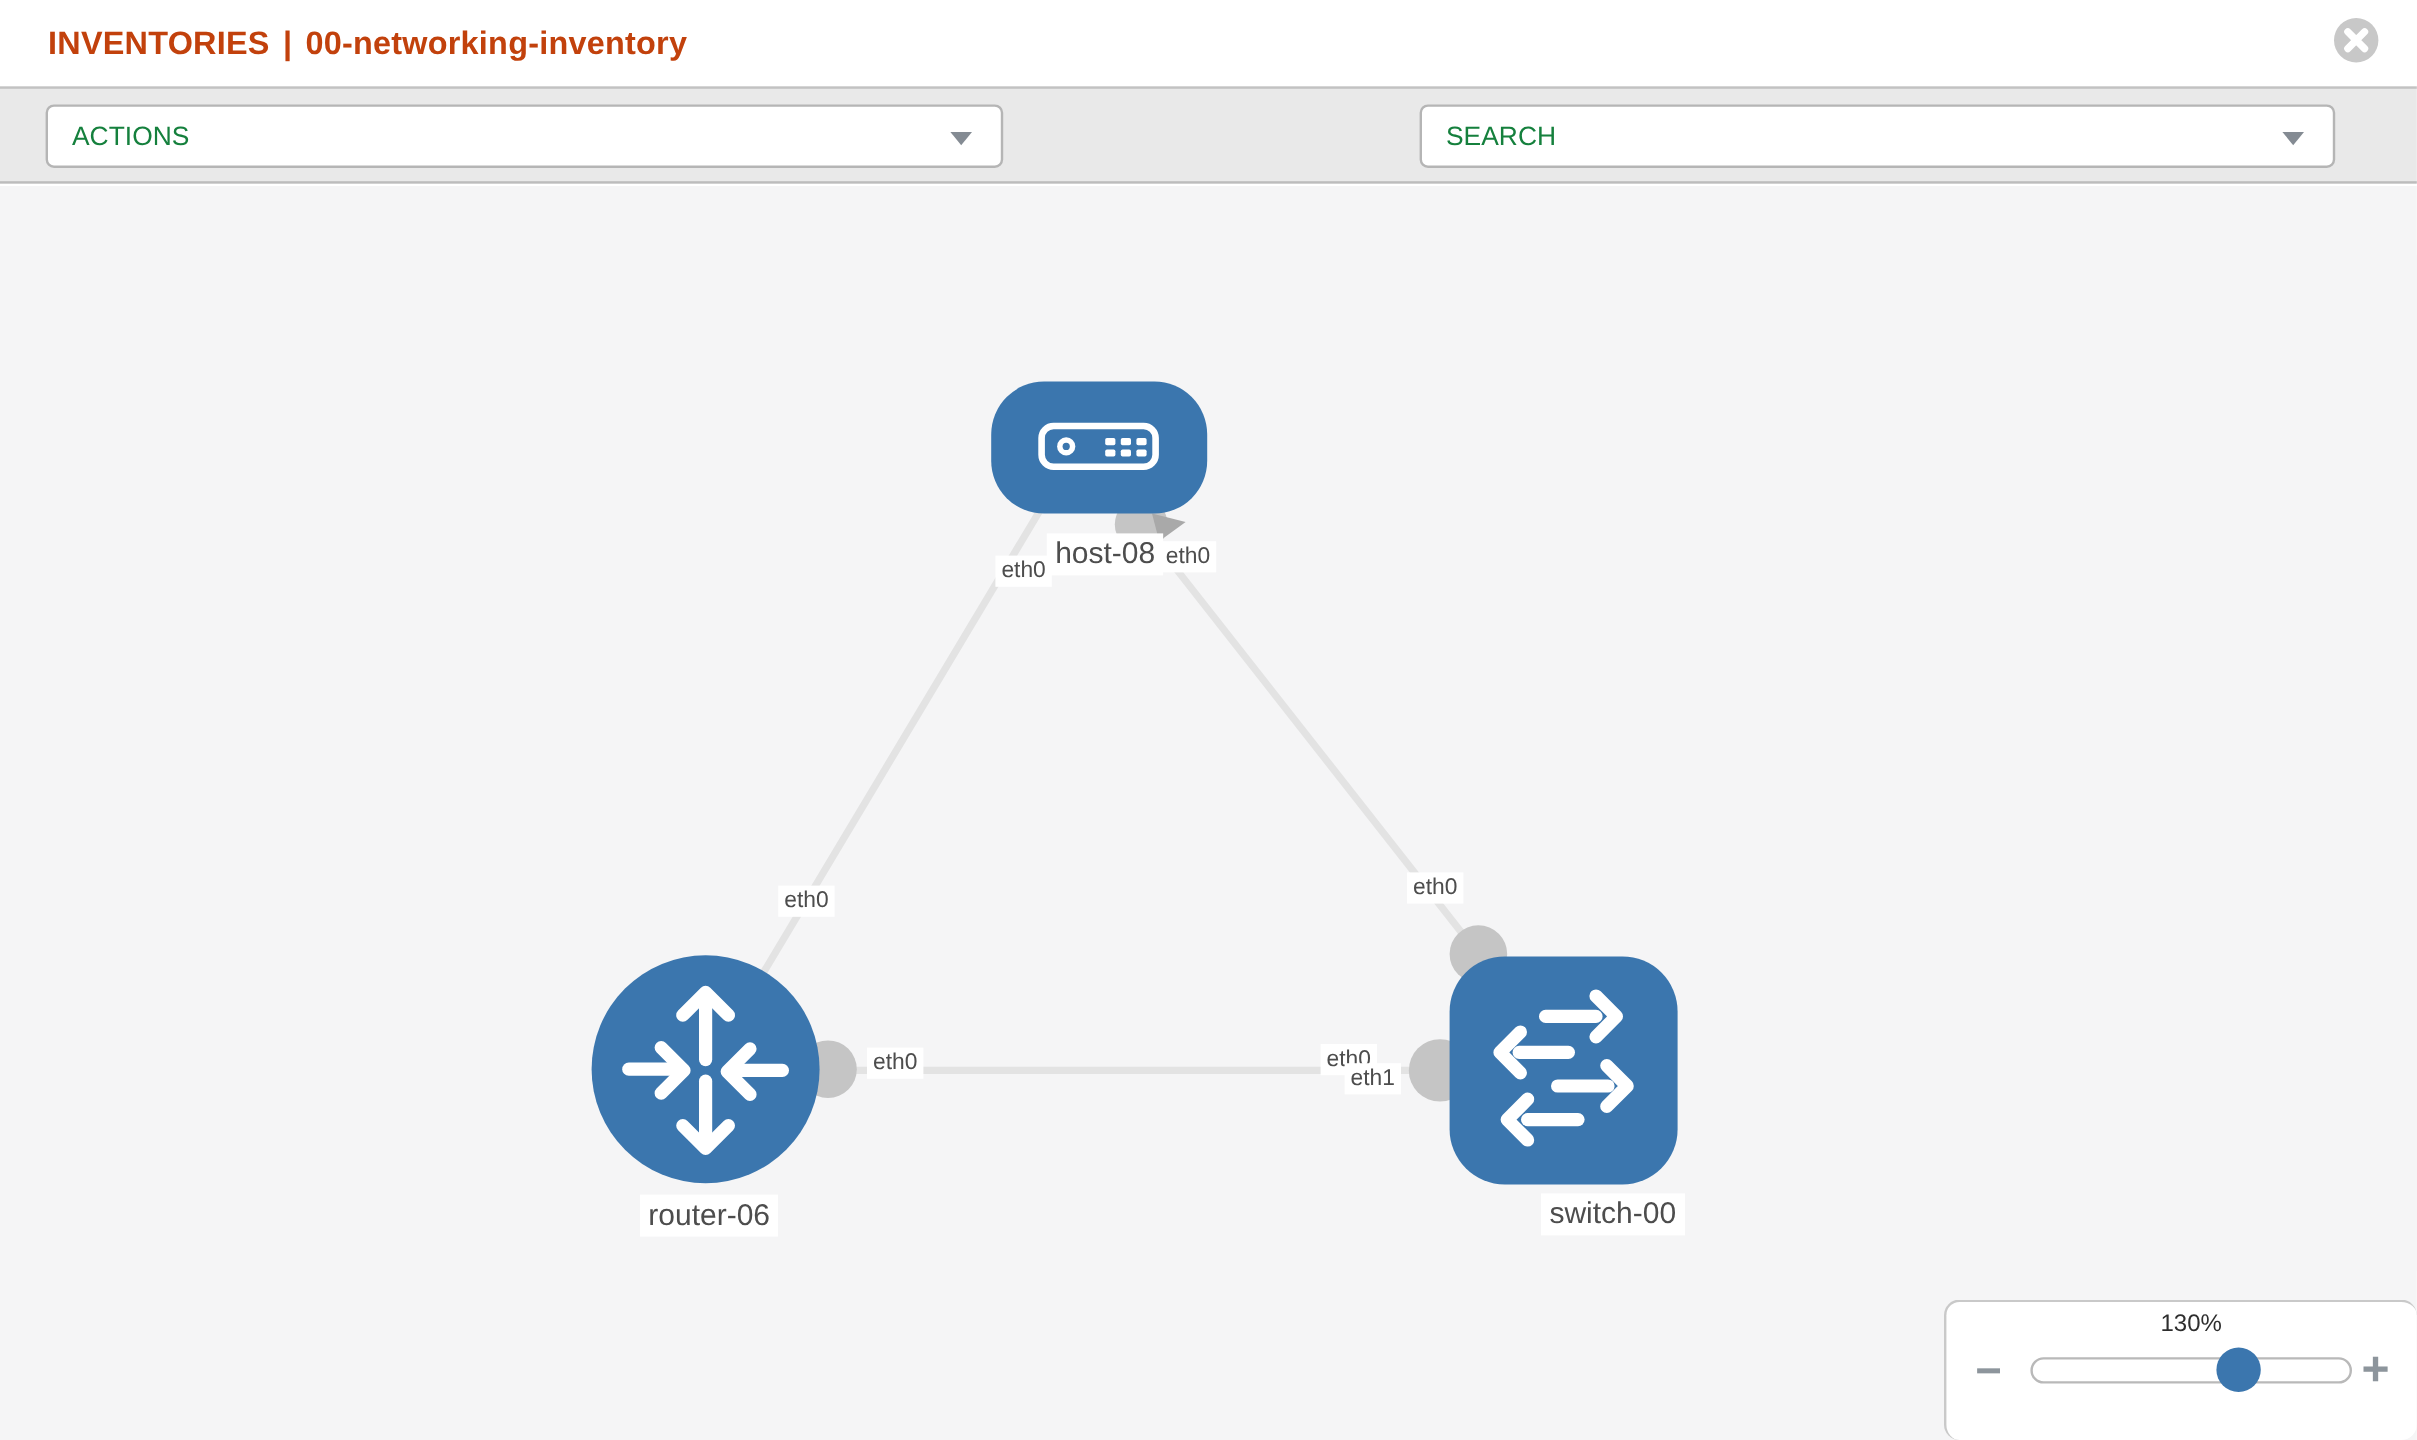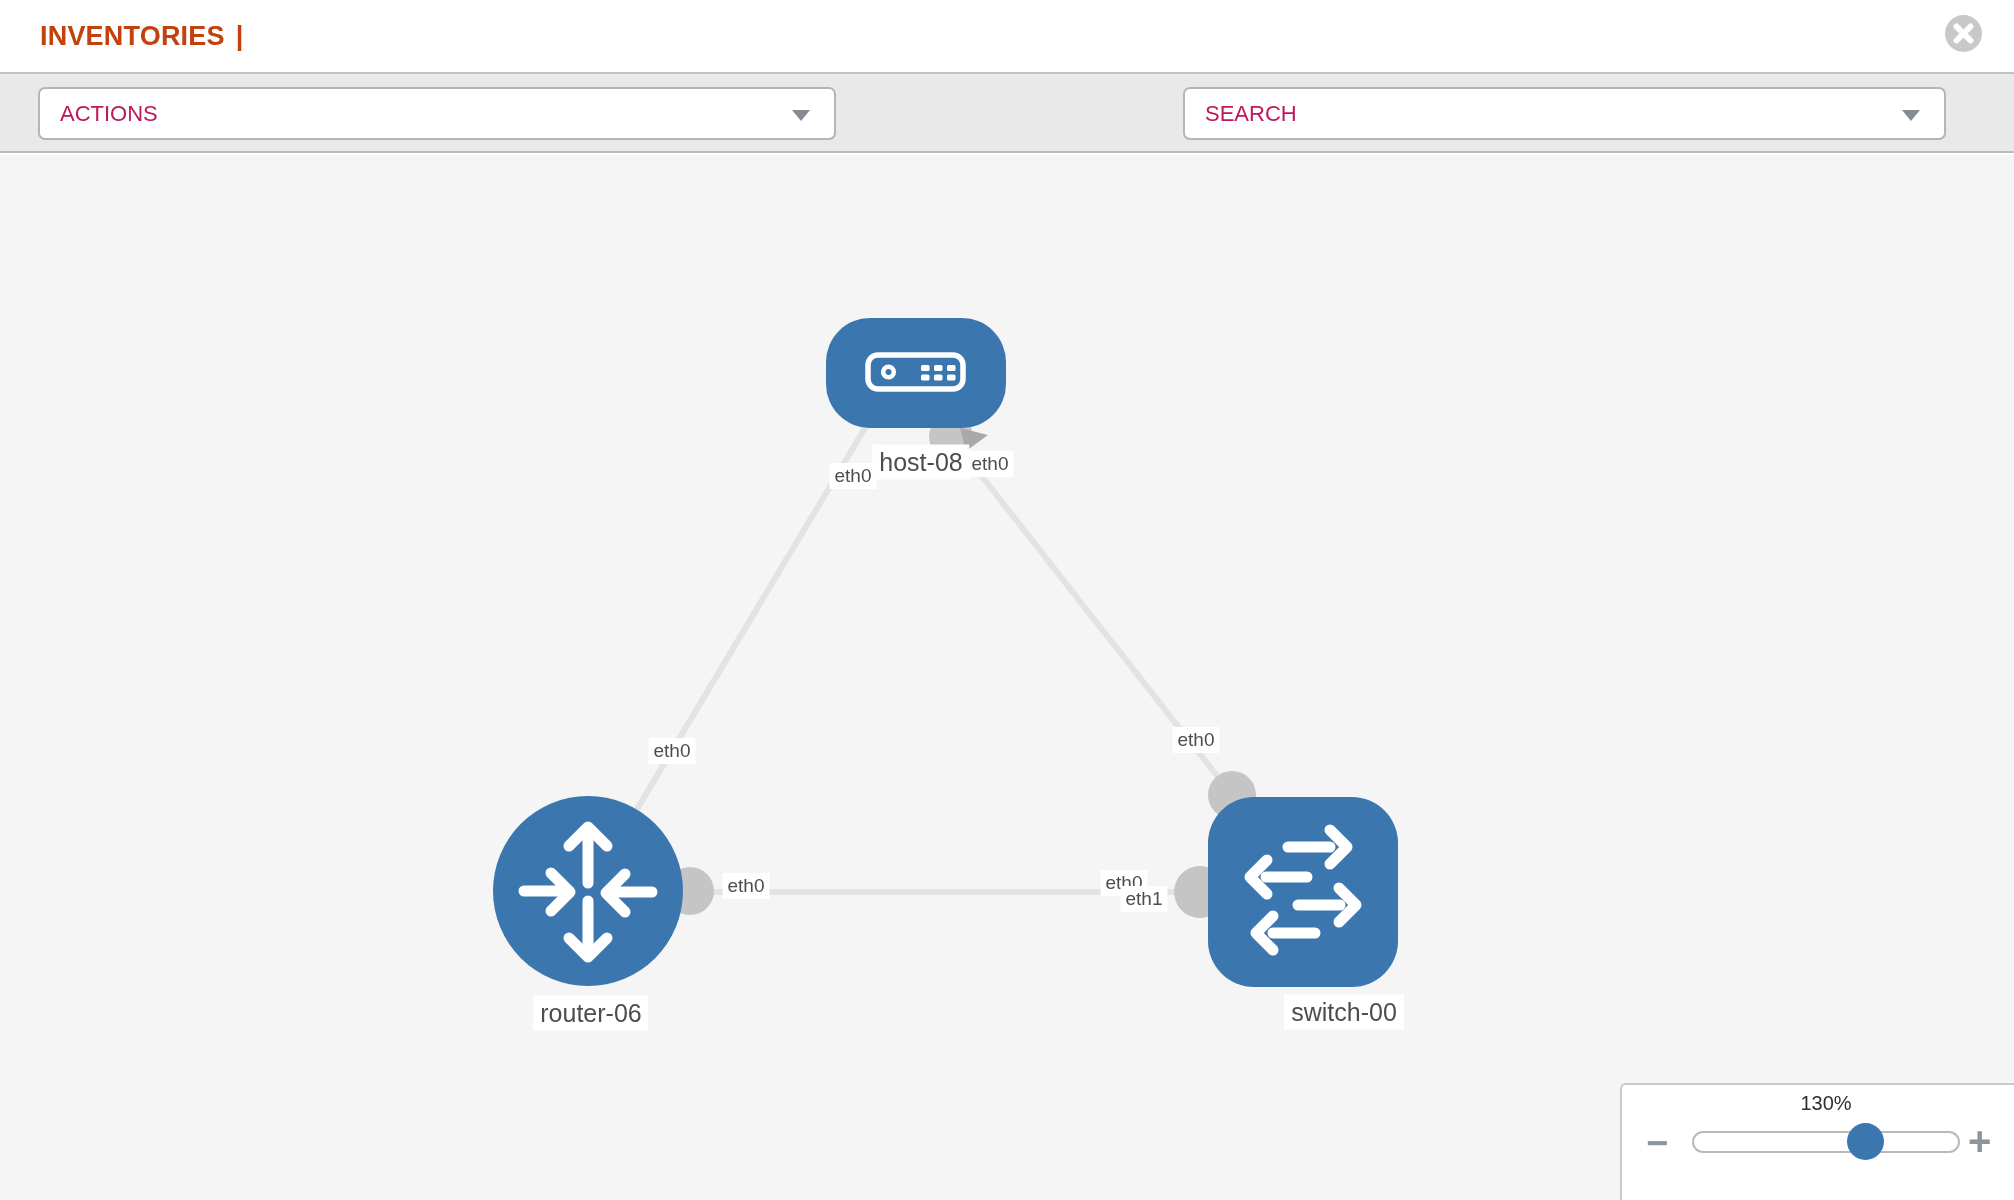--- a/index.html
+++ b/index.html
@@ -22,21 +22,21 @@
 
   
   .toolbar {
     position: absolute; top: 72px; left: 0; right: 0; height: 81px;
     background: #e9e9e9; border-top: 2px solid #c2c2c2; border-bottom: 2px solid #bcbcbc;
   }
   .dropdown {
     position: absolute; top: 13px; height: 53px; background: #ffffff;
     border: 2px solid #b5b5b5; border-radius: 7px;
     display: flex; align-items: center; padding: 0 20px;
-    font-size: 22px; color: #be185d; cursor: pointer;
+    font-size: 22px; color: #15803d; cursor: pointer;
   }
   .dropdown.actions { left: 38px;  width: 798px; }
   .dropdown.search  { left: 1183px; width: 763px; }
   .caret {
     position: absolute; right: 24px; top: 21px; width: 0; height: 0;
     border-left: 9px solid transparent; border-right: 9px solid transparent;
     border-top: 11px solid #848b93;
   }
   .tool-icon-btn { position: absolute; top: 95px; border: none; background: transparent; cursor: pointer; padding: 0; }
   .tool-icon-btn.wrench { left: 1041px; }
@@ -82,20 +82,21 @@
 </style>
 </head>
 <body>
 
 <div class="screen">
 
   <div class="header">
     <div class="title">
       <span>INVENTORIES</span>
       <span>|</span>
+      <span>00-networking-inventory</span>
     </div>
     <button class="close-btn">
       <svg width="39" height="39" viewBox="0 0 39 39">
         <circle cx="19.5" cy="19.5" r="18.5" fill="#c8c8c8"></circle>
         <path d="M12.5 12.5 L26.5 26.5 M26.5 12.5 L12.5 26.5" stroke="#ffffff" stroke-width="6" stroke-linecap="round"></path>
       </svg>
     </button>
   </div>
 
   <div class="toolbar">
@@ -191,21 +192,21 @@
     <div class="node-label" style="left:1303px; top:857px;margin-left:41px;">switch-00</div>
 
     <div class="if-label" style="left:853px;  top:321px;">eth0</div>
     <div class="if-label" style="left:990px;  top:309px;">eth0</div>
     <div class="if-label" style="left:672px;  top:596px;">eth0</div>
     <div class="if-label" style="left:746px;  top:731px;">eth0</div>
     <div class="if-label" style="left:1196px; top:585px;">eth0</div>
     <div class="if-label" style="left:1124px; top:728px;">eth0</div>
     <div class="if-label front" style="left:1144px; top:728px;">eth1</div>
 
-    <div class="zoom-panel" style="left:1620px; top:928px;">
+    <div class="zoom-panel" style="left:1620px; top:928px;border-radius:13px;">
       <div class="zoom-level">130%</div>
       <button class="zoom-minus">−</button>
       <div class="zoom-track"></div>
       <div class="zoom-knob"></div>
       <button class="zoom-plus">+</button>
     </div>
   </div>
 
 </div>
 

